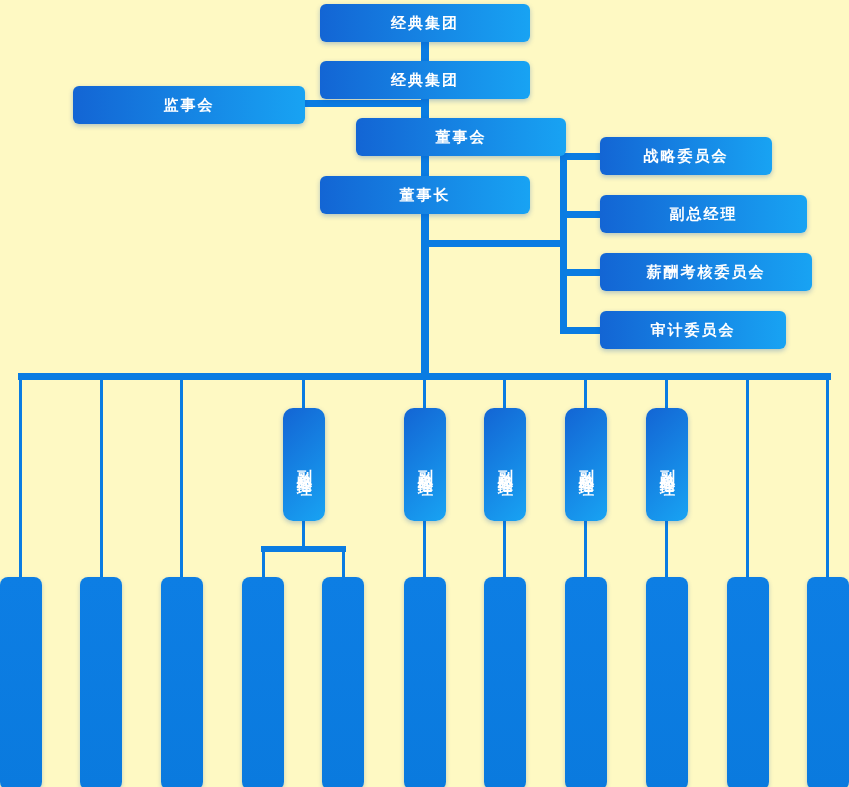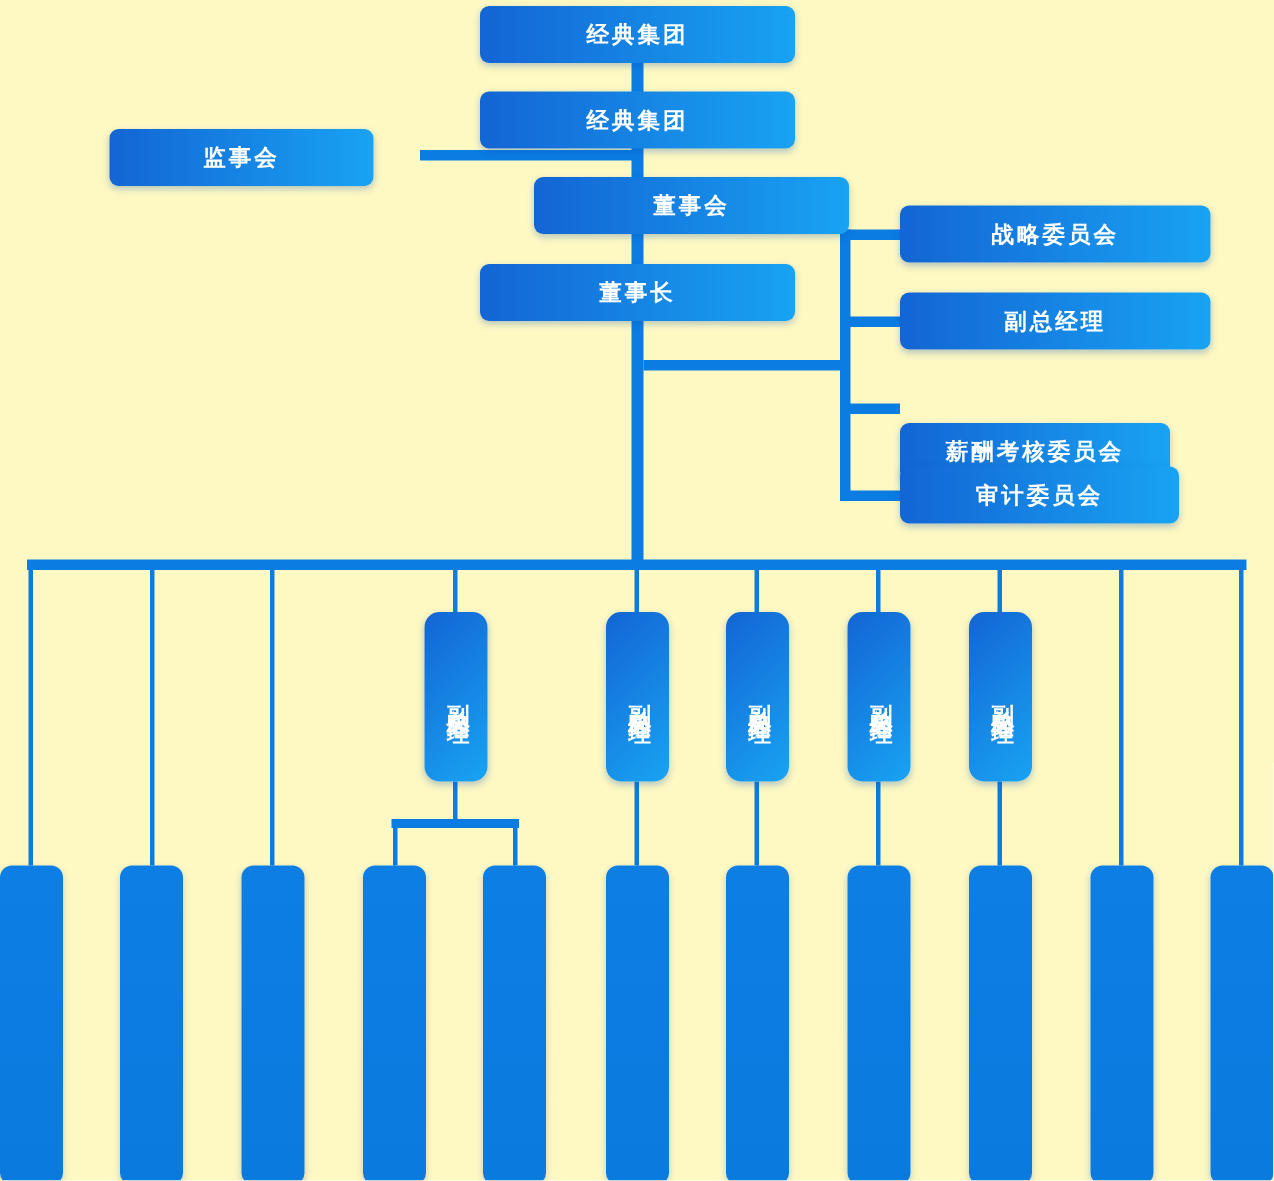--- a/index.html
+++ b/index.html
@@ -63,27 +63,27 @@
   <div class="line" style="left:261px;top:546px;width:85px;height:6px;"></div>
   <div class="line" style="left:262px;top:552px;width:3px;height:25px;"></div>
   <div class="line" style="left:342px;top:552px;width:3px;height:25px;"></div>
   <div class="line" style="left:423px;top:521px;width:3px;height:56px;"></div>
   <div class="line" style="left:503px;top:521px;width:3px;height:56px;"></div>
   <div class="line" style="left:584px;top:521px;width:3px;height:56px;"></div>
   <div class="line" style="left:665px;top:521px;width:3px;height:56px;"></div>
 
   <div class="hbox" style="left:320px;top:4px;">经典集团</div>
   <div class="hbox" style="left:320px;top:61px;">经典集团</div>
-  <div class="hbox" style="left:73px;top:86px;width:176px;">监事会</div>
+  <div class="hbox" style="left:73px;top:86px;width:232px;">监事会</div>
   <div class="hbox" style="left:320px;top:118px;margin-left:36px;">董事会</div>
   <div class="hbox" style="left:320px;top:176px;">董事长</div>
 
-  <div class="hbox" style="left:600px;top:137px;width:207px;text-align:right;">战略委员会</div>
+  <div class="hbox" style="left:600px;top:137px;width:172px;text-align:right;">战略委员会</div>
   <div class="hbox" style="left:600px;top:195px;width:207px;">副总经理</div>
-  <div class="hbox" style="left:600px;top:253px;width:180px;margin-top:29px;">薪酬考核委员会</div>
+  <div class="hbox" style="left:600px;top:253px;width:212px;">薪酬考核委员会</div>
   <div class="hbox" style="left:600px;top:311px;width:186px;">审计委员会</div>
 
   <div class="pill" style="left:283px;top:408px;">副总经理</div>
   <div class="pill" style="left:404px;top:408px;">副总经理</div>
   <div class="pill" style="left:484px;top:408px;">副总经理</div>
   <div class="pill" style="left:565px;top:408px;">副总经理</div>
   <div class="pill" style="left:646px;top:408px;">副总经理</div>
 
   <div class="dept" style="left:0px;top:577px;"></div>
   <div class="dept" style="left:80px;top:577px;"></div>

